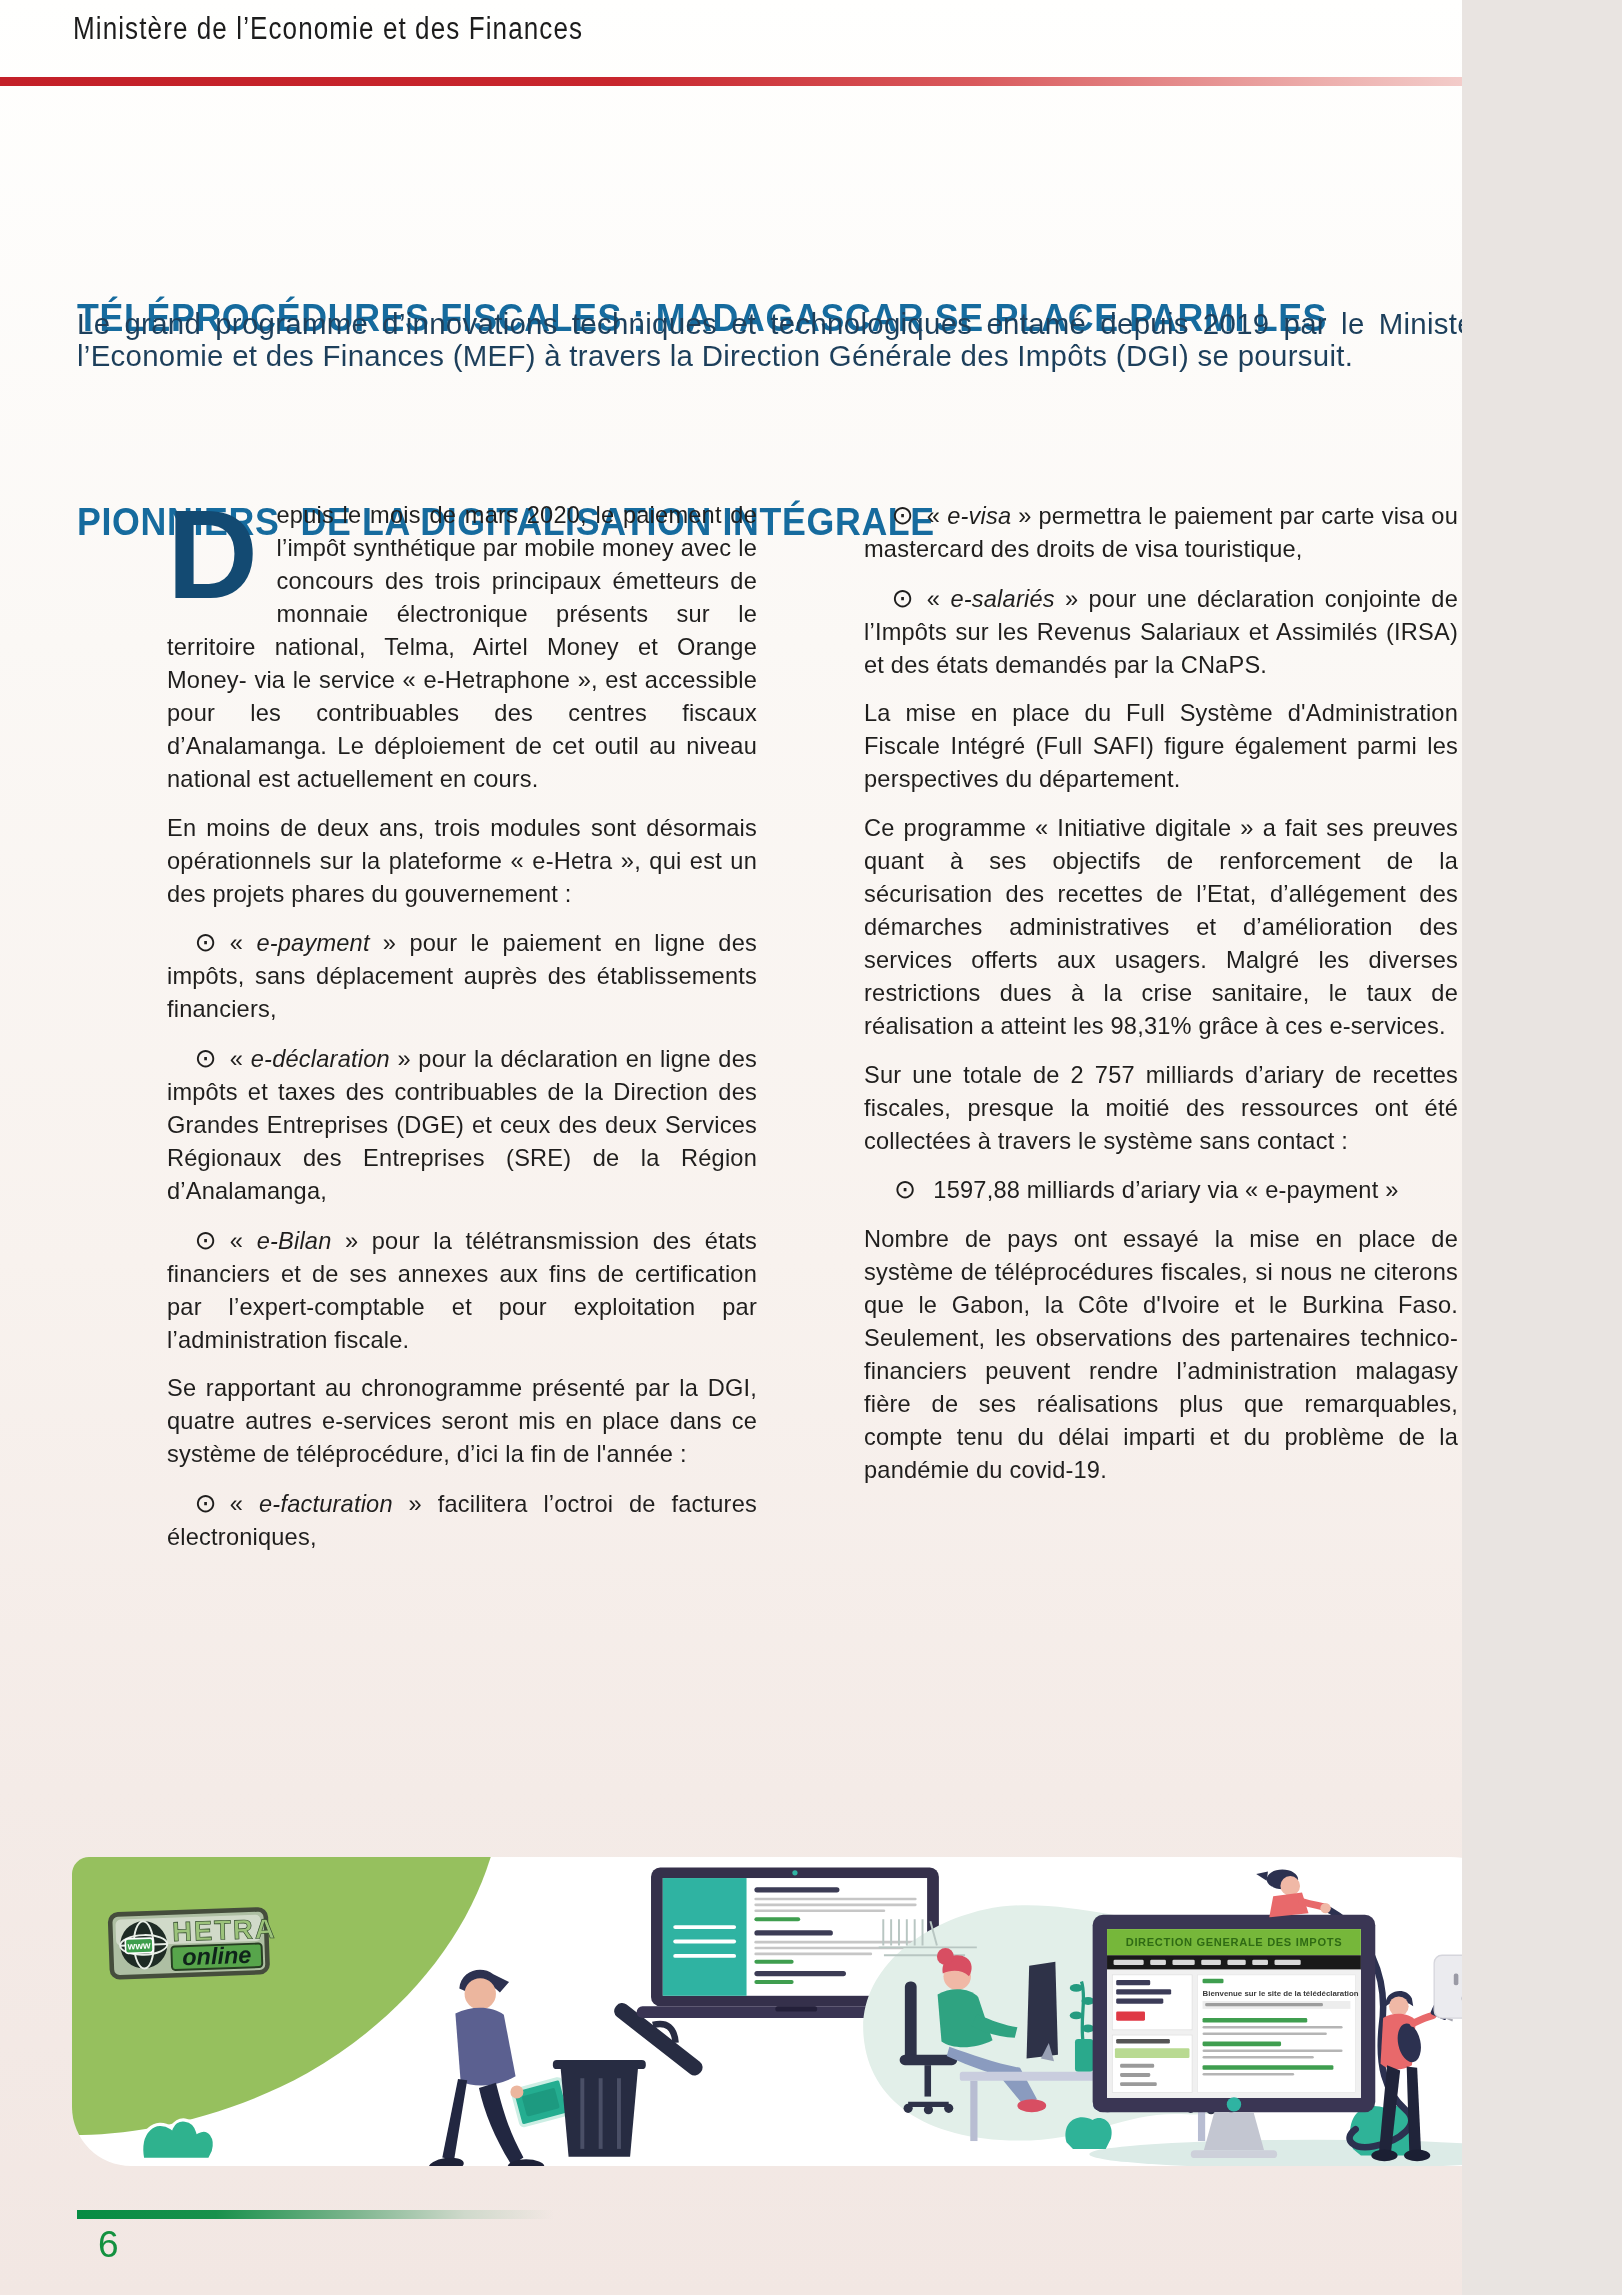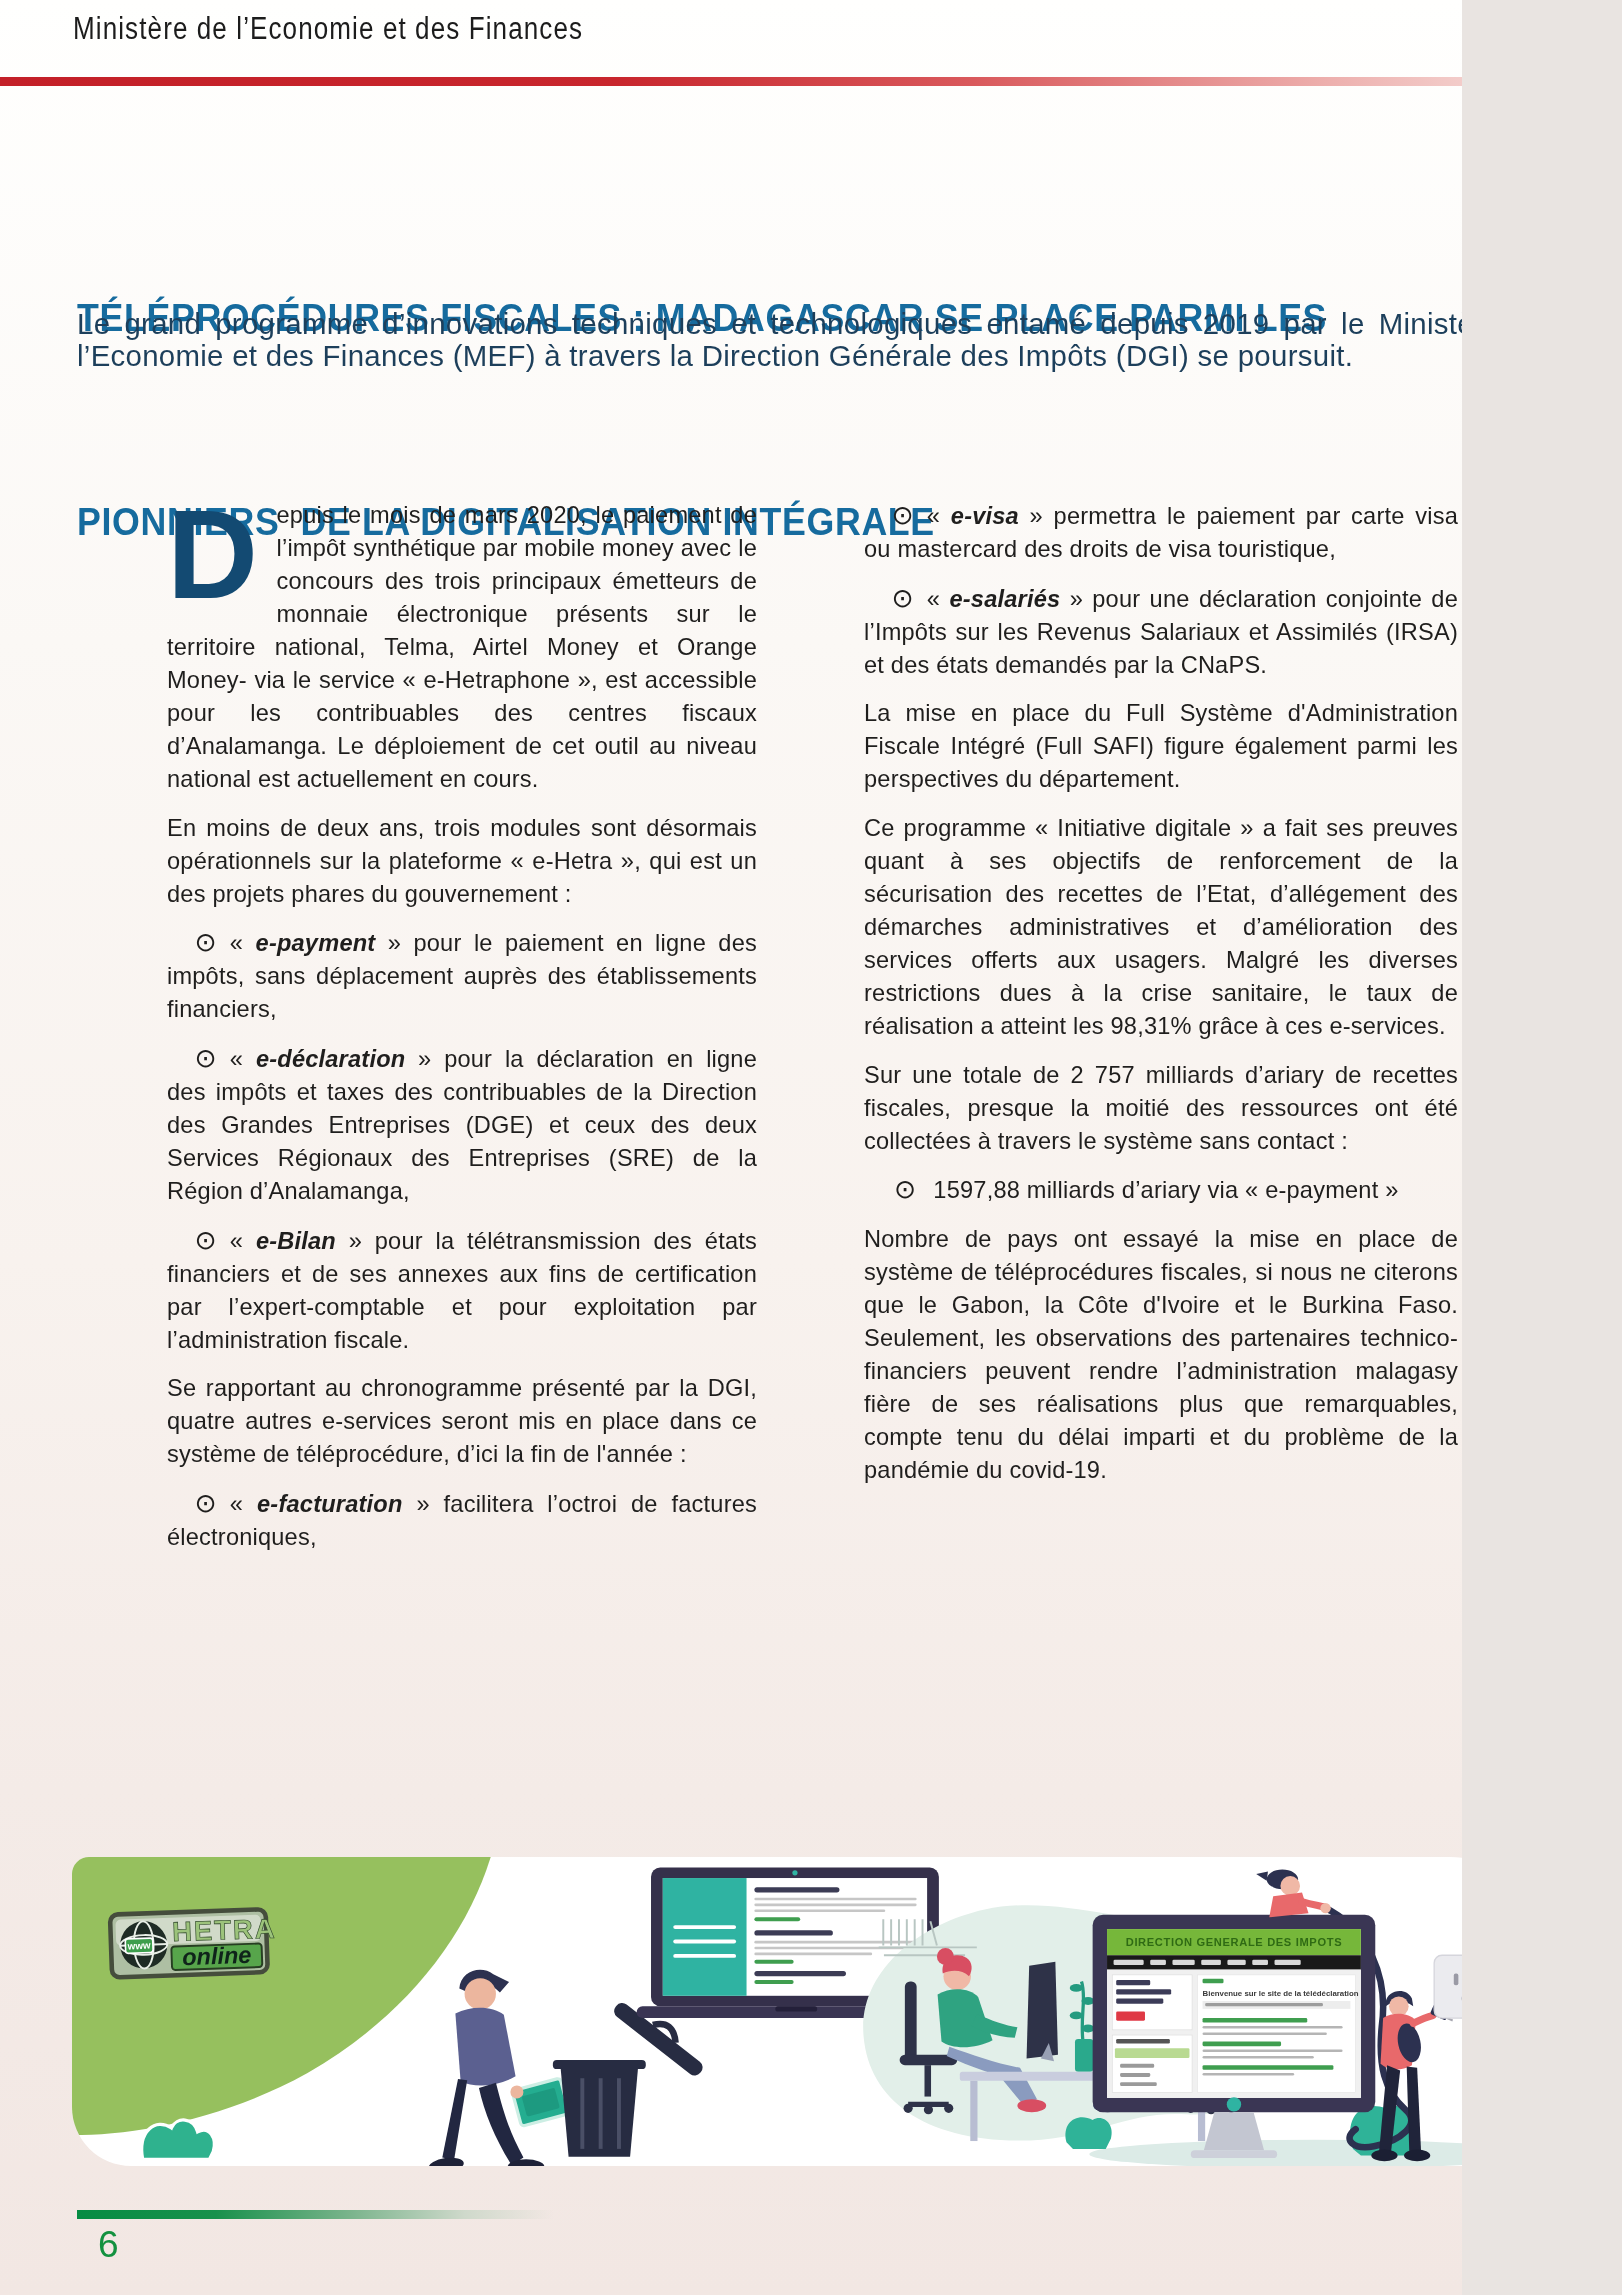--- a/index.html
+++ b/index.html
@@ -31,21 +31,21 @@
     letter-spacing:0.3px; margin:0;
   }
   
   .col{position:absolute; top:499px; width:590px; color:#1f1e1d;
        font-size:23.6px; line-height:33px; text-align:justify; letter-spacing:0.2px;}
   .col-left{left:167px;}
   .col-right{left:864px; width:594px;}
   .col p{margin:0 0 15.7px 0;}
   .bullet{text-indent:27.5px;}
   .bi{font-style:normal; font-size:1.12em; margin-right:13px;}
-  .term{font-weight:700; font-style:italic;}
+  .term{font-weight:400; font-style:italic;}
   .mini{margin-left:30px !important; text-indent:0; text-align:left;}
   .mini .bi{margin-right:17px;}
   .dropcap{
     float:left; color:#134a72; font-weight:700;
     font-size:126px; line-height:97px; padding:6.5px 18.3px 3.9px 0;
   }
   
   .footline{
     position:absolute; left:77px; top:2210px; width:497px; height:8.5px;
     background:linear-gradient(90deg,#068c43 0%,#18914c 28%,#7ab48c 55%,#cfd9cb 78%,rgba(243,233,229,0) 96%);

